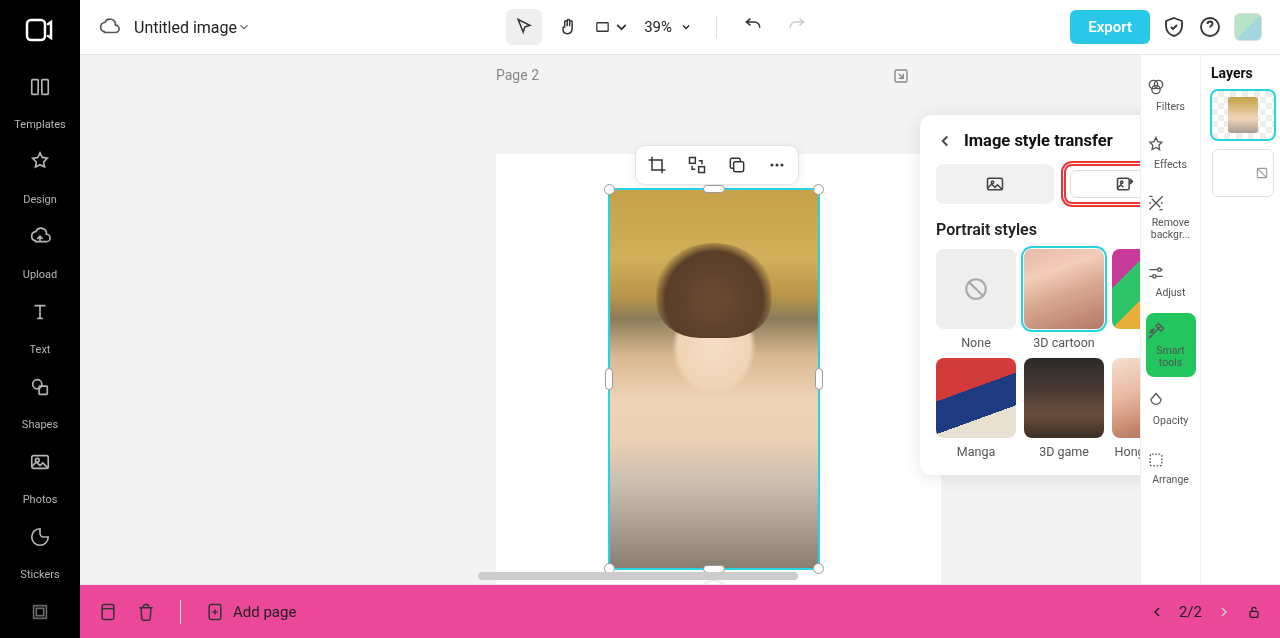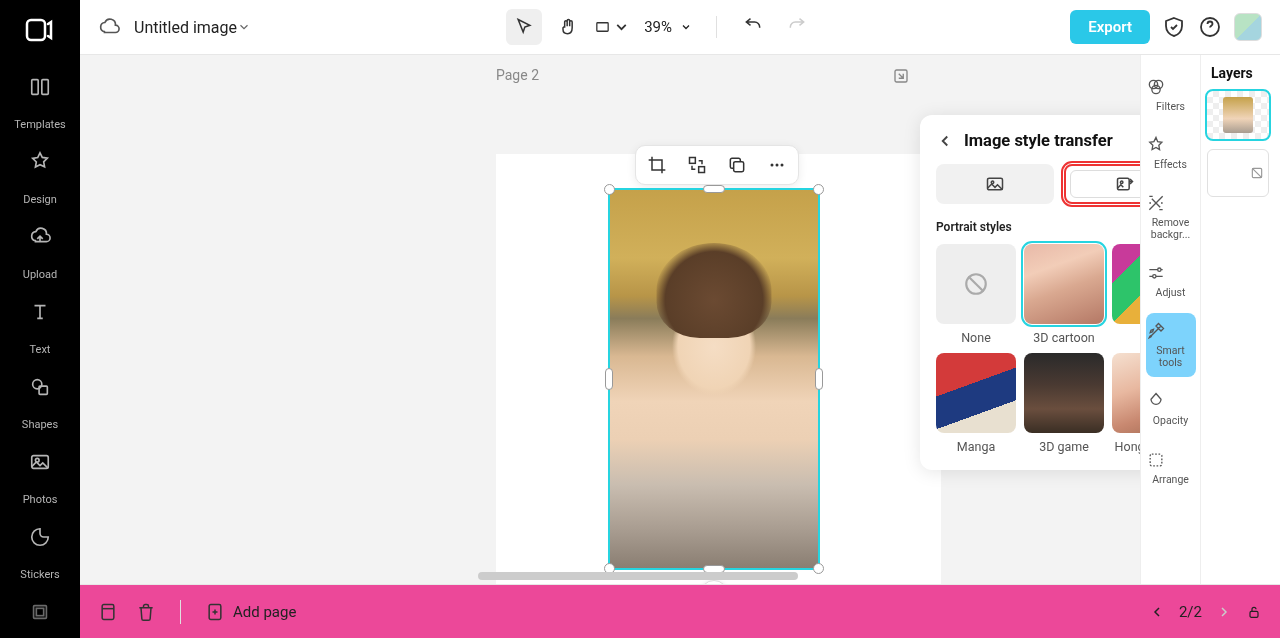--- a/index.html
+++ b/index.html
@@ -50,38 +50,38 @@
 .panel-head{display:flex;align-items:center;gap:10px;margin-bottom:14px}
 .panel-head .back{color:#444;cursor:pointer}
 .panel-head .title{font-size:16.5px;font-weight:700;color:#111;flex:1}
 .tab-row{display:flex;gap:10px;margin-bottom:16px}
 .tab-btn{flex:1;height:40px;border-radius:8px;display:flex;align-items:center;justify-content:center;position:relative}
 .tab-btn.first{background:#f1f1f1}
 .tab-btn.second{background:#fff;border:2px solid #e33;outline:2px solid #e33;outline-offset:1px}
 .tab-btn.second::before{content:"";position:absolute;inset:4px;border:1px solid #ddd;border-radius:6px}
 .tab-btn svg{width:20px;height:20px;color:#444;z-index:1}
 .section-row{display:flex;align-items:center;justify-content:space-between;margin-bottom:10px}
-.section-title{font-size:12px;font-weight:600;color:#222}
+.section-title{font-size:16px;font-weight:600;color:#222}
 .style-grid{display:grid;grid-template-columns:repeat(3,1fr);gap:8px}
 .style-item{display:flex;flex-direction:column;align-items:center;gap:6px}
 .style-thumb{width:80px;height:80px;border-radius:8px;overflow:hidden;position:relative}
 .style-thumb.none{background:#eee;display:flex;align-items:center;justify-content:center;color:#aaa}
 .style-thumb.sel{outline:2px solid #26d4e0;outline-offset:1px}
 .style-thumb .fill{width:100%;height:100%}
 .thumb-3d{background:linear-gradient(160deg,#e8b9a8 0%,#f2cdb8 30%,#d9a890 55%,#b47865 100%)}
 .thumb-pop{background:linear-gradient(135deg,#c83a9a 0 25%,#2dc46a 25% 50%,#e8b03a 50% 75%,#3b60d8 75% 100%)}
 .thumb-manga{background:linear-gradient(160deg,#d33a3a 0 40%,#1e3a80 40% 70%,#e8e0d0 70% 100%)}
 .thumb-3dg{background:linear-gradient(180deg,#2a2a2a 0%,#4a3a32 40%,#6a4e3e 70%,#3a2e24 100%)}
 .thumb-hk{background:linear-gradient(160deg,#f5e0d0 0%,#e8b8a0 40%,#c88870 70%,#a06850 100%)}
 .style-label{font-size:12.5px;color:#555;white-space:nowrap;overflow:hidden;text-overflow:ellipsis;max-width:80px}
 .right-rail{width:60px;background:#fff;border-left:1px solid #eee;display:flex;flex-direction:column;align-items:center;padding-top:14px;gap:6px}
 .rr-item{width:50px;display:flex;flex-direction:column;padding:8px 0;font-size:10.5px;color:#555;gap:4px;border-radius:8px;cursor:pointer;text-align:center;line-height:1.15}
-.rr-item.active{background:#7dd3fc}
+.rr-item.active{background:#22c55e}
 .rr-item svg{width:20px;height:20px;color:#555}
-.layers-col{width:80px;background:#fff;border-left:1px solid #eee;padding:10px 6px;display:flex;flex-direction:column;align-items:flex-start}
+.layers-col{width:80px;background:#fff;border-left:1px solid #eee;padding:10px 6px;display:flex;flex-direction:column;align-items:flex-end}
 .layers-title{font-size:14px;font-weight:700;color:#111;align-self:flex-start;margin-left:4px;margin-bottom:10px}
 .layer-thumb{width:62px;height:48px;border-radius:6px;margin-bottom:10px;position:relative;overflow:hidden}
 .layer-thumb.sel{outline:2px solid #26d4e0}
 .layer-thumb.trans{background:repeating-conic-gradient(#eee 0 25%,#fff 0 50%) 0 0/12px 12px}
 .layer-thumb .mini{position:absolute;top:6px;left:16px;width:30px;height:36px;background:linear-gradient(180deg,#c5a14a 0%,#f0d4b8 60%,#a89c90 100%);border-radius:3px}
 .layer-thumb.blank{background:#fff;border:1px solid #e0e0e0;display:flex;align-items:center;justify-content:flex-end;padding-right:4px}
 .layer-thumb.blank svg{width:14px;height:14px;color:#999}
 .bottombar{height:54px;border-top:1px solid #e7e7e7;display:flex;align-items:center;padding:0 18px;background:#ec4899}
 .bb-left{display:flex;align-items:center;gap:18px}
 .bb-left svg{width:20px;height:20px;color:#333}

